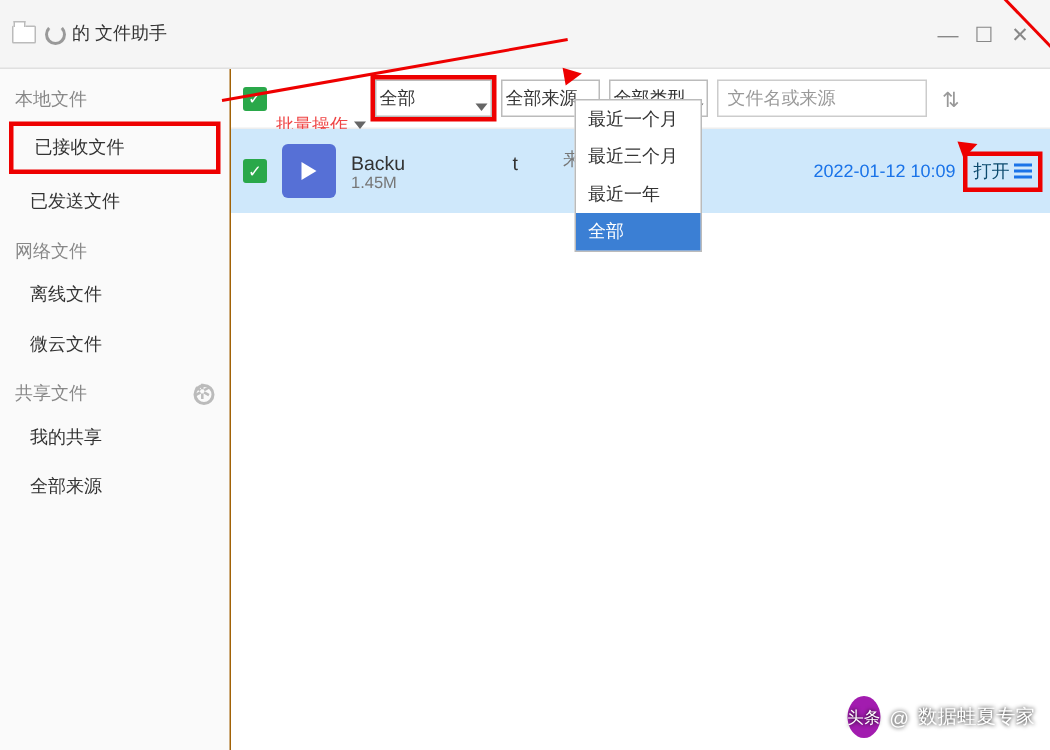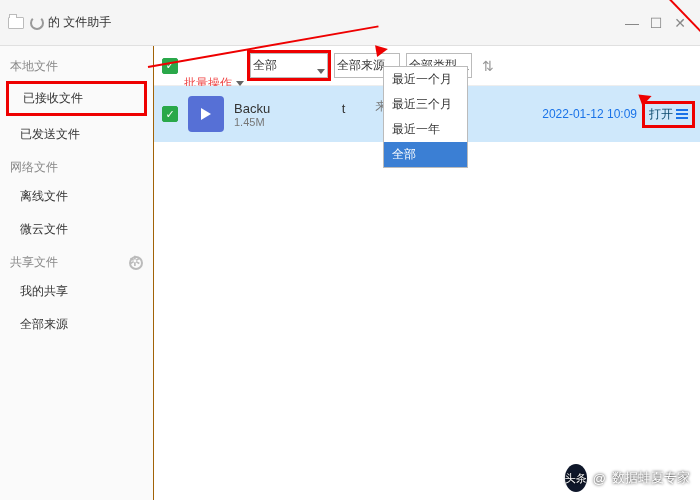--- a/index.html
+++ b/index.html
@@ -42,21 +42,21 @@
   .file-date { margin-left: auto; font-size: 12px; color: #1a73e8; }
   .openbtn { font-size: 12px; color: #0c4a6e; margin-left: 8px; padding: 2px 4px; cursor: pointer; outline: 3px solid #e00; display: flex; align-items: center; gap: 3px; }
   .burger { display:inline-block; width:12px; }
   .burger span{ display:block; height:2px; background:#1a73e8; margin:2px 0;}
   .arrow { position: absolute; pointer-events: none; z-index:9; }
   .arrow-line1 { top: 66px; left: 148px; width: 234px; height: 2px; background: #e00; transform: rotate(-10deg); transform-origin: left; }
   .arrow-head1 { position:absolute; top:44px; left:376px; width:0; height:0; border-top:6px solid transparent; border-bottom:6px solid transparent; border-left:12px solid #e00; transform:rotate(-10deg);}
   .arrow-line2 { top: 100px; left: 378px; width: 390px; height: 2px; background: #e00; transform: rotate(46deg); transform-origin: right; }
   .arrow-head2 { position:absolute; top:92px; left:640px; width:0; height:0; border-top:6px solid transparent; border-bottom:6px solid transparent; border-left:12px solid #e00; transform:rotate(-20deg);}
   .watermark { position: absolute; bottom: 8px; right: 10px; display: flex; align-items: center; gap: 6px; font-size: 13px; color: #fff; text-shadow: 0 0 3px #000; z-index:20;}
-  .watermark .wm-logo { width: 22px; height: 28px; background: #0f172a; border-radius: 50%; display:flex; align-items:center; justify-content:center; font-size:11px; }
+  .watermark .wm-logo { width: 22px; height: 28px; background: #a21caf; border-radius: 50%; display:flex; align-items:center; justify-content:center; font-size:11px; }
   .watermark .at { color:#fff; }
 </style>
 </head>
 <body>
 
 <div class="titlebar">
   <span class="folder-icon"></span>
   <span class="refresh-icon"></span>
   <span class="title">的 文件助手</span>
   <span class="spacer"></span>
@@ -92,20 +92,21 @@
           <span class="caret"></span>
       </span>
       <span class="dropdown">
         <span>全部来源</span>
           <span class="caret"></span>
       </span>
       <span class="dropdown">
         <span>全部类型</span>
           <span class="caret"></span>
       </span>
+      <span class="searchbox">文件名或来源</span>
       <span class="sortbtn">⇅</span>
     </div>
 
     <div class="filelist">
       <div class="filerow">
         <span class="chk">✓</span>
         <span class="file-icon"></span>
         <span class="file-info">
           <div class="fname"><span>Backu</span><span style="visibility:hidden;">xxxxxxxxxxx</span><span>t</span></div>
           <div class="fsize">1.45M</div>

